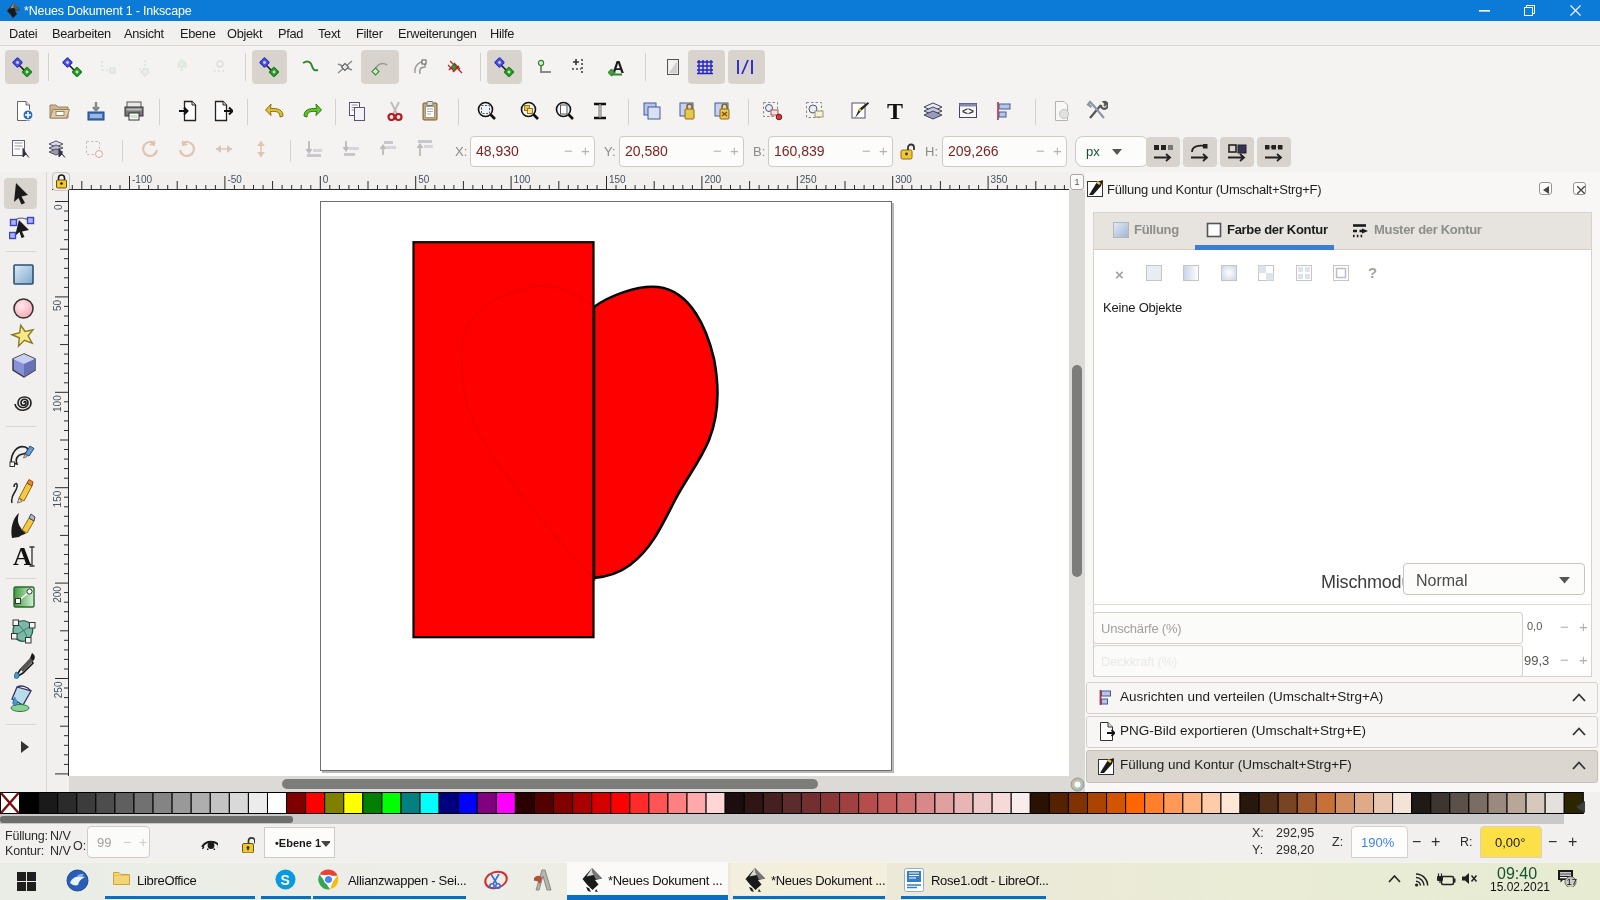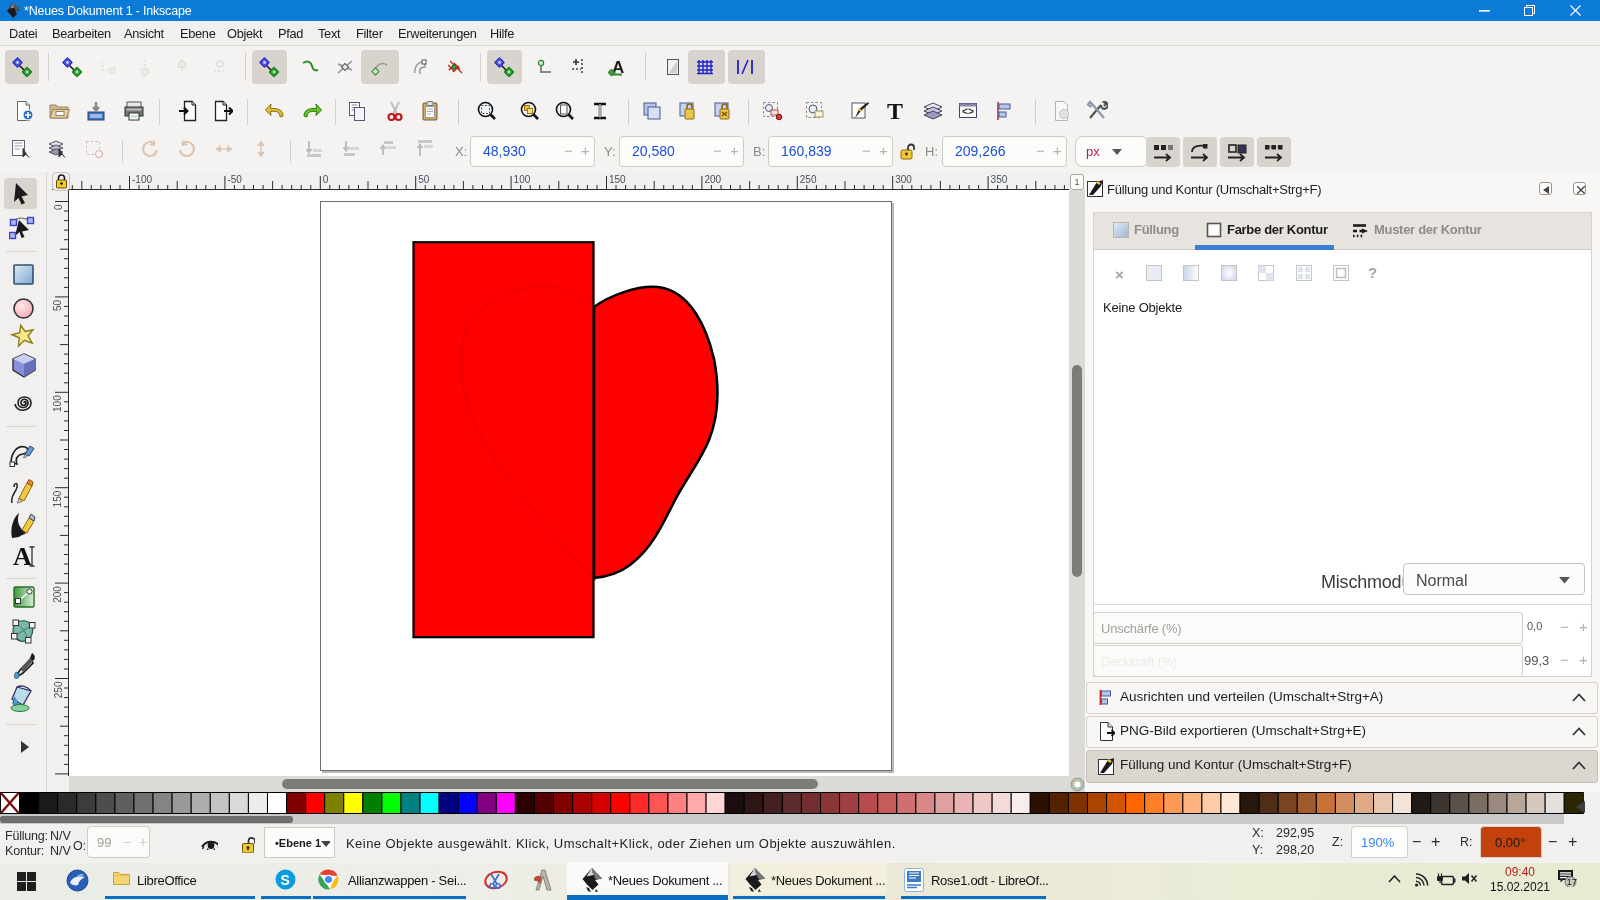--- a/index.html
+++ b/index.html
@@ -17,21 +17,21 @@
   .menuitem { top:26px; font-size:12.8px; letter-spacing:-0.3px; color:#1b1b1b; }
 
   
   #snapbar { left:0; top:46px; width:1600px; height:46px; background:#f4f3f1; }
   #cmdbar  { left:0; top:92px; width:1600px; height:41px; background:#f4f3f1; }
   #ctrlbar { left:0; top:133px; width:1600px; height:39px; background:#f4f3f1; }
   .pressed { background:#d8d4cd; border-radius:4px; }
   .tsep { width:1px; background:#d3cfca; }
   .field { background:#fcfcfb; border:1px solid #cfcac3; border-radius:4px; height:31px; top:136px; font-size:14px; color:#9b9b98; }
   .flabel { top:144px; font-size:13px; color:#8a8a87; }
-  .fval { position:absolute; left:12px; top:6px; color:#1d4ed8; }
+  .fval { position:absolute; left:5px; top:6px; color:#7f1d1d; }
   .fmp { position:absolute; top:5px; color:#b5b2ad; font-size:15px; }
 
   
   #toolbox { left:0; top:172px; width:47px; height:620px; background:#f1f0ee; border-right:1px solid #dad6d1; }
   #hruler { left:52px; top:172px; width:1017px; height:18px; background:#f1f0ee; }
   #vruler { left:52px; top:190px; width:17px; height:586px; background:#f1f0ee; }
   #canvas { left:69px; top:190px; width:1000px; height:586px; background:#ffffff; }
   #page { left:250.5px; top:11px; width:572px; height:570px; background:#fff; border:1px solid #6e6e6e; box-shadow:2px 2px 0px #b8b8b8; }
   #vscroll { left:1069px; top:190px; width:16px; height:586px; background:#dcdad7; }
   #hscroll { left:69px; top:776px; width:1016px; height:16px; background:#dcdad7; }
@@ -303,21 +303,21 @@
     </div>
   <svg class="ab" style="left:898px;top:142px" width="18" height="18">
       <use href="#ic-lockopen"></use>
     </svg>
   <div class="ab flabel" style="left:925px">H:</div>
   <div class="ab field" style="left:942px;width:125px">
       <span class="fval">209,266</span>
       <span class="fmp" style="left:93px">−</span>
       <span class="fmp" style="left:110px">+</span>
     </div>
-  <div class="ab" style="left:1075px;top:136px;width:74px;height:31px;background:#fcfcfb;border:1px solid #cfcac3;border-radius:8px;font-size:13px;color:#be185d">
+  <div class="ab" style="left:1075px;top:136px;width:74px;height:31px;background:#fcfcfb;border:1px solid #cfcac3;border-radius:8px;font-size:13px;color:#14532d">
      <span style="position:absolute;left:10px;top:7px">px</span>
      <svg style="position:absolute;left:36px;top:12px" width="10" height="7">
         <path d="M0 0 L10 0 L5 6 Z" fill="#555"></path>
       </svg>
   </div>
   <div class="ab pressed" style="left:1146px;top:137px;width:34px;height:30px"></div>
   <div class="ab pressed" style="left:1183px;top:137px;width:34px;height:30px"></div>
   <div class="ab pressed" style="left:1220px;top:137px;width:34px;height:30px"></div>
   <div class="ab pressed" style="left:1257px;top:137px;width:34px;height:30px"></div>
   <svg class="ab" style="left:1152px;top:142px" width="22" height="20">
@@ -664,33 +664,32 @@
     </svg>
   <svg class="ab" style="left:241px;top:836px" width="14" height="17">
       <use href="#ic-lockopen2"></use>
     </svg>
   <div class="ab" style="left:264px;top:827px;width:71px;height:31px;background:#fcfcfb;border:1px solid #cfcac4;border-radius:0">
     <span style="position:absolute;left:10px;top:9px;font-size:11px;font-weight:bold;color:#1a1a1a">•Ebene 1</span>
     <svg style="position:absolute;left:56px;top:13px" width="9" height="7">
         <path d="M0 0 L10 0 L5 6 Z" fill="#444"></path>
       </svg>
   </div>
-  <div class="ab" style="left:346px;top:836px;font-size:13px;color:#1f1f1f;letter-spacing:0.45px">Keine Objekte ausgewählt. Klick, Umschalt+Klick, oder Ziehen um Objekte auszuwählen.</div>
   <div class="ab" style="left:1252px;top:826px;font-size:12.5px;color:#2b2b2b">X:</div>
   <div class="ab" style="left:1252px;top:843px;font-size:12.5px;color:#2b2b2b">Y:</div>
   <div class="ab" style="left:1276px;top:826px;font-size:12.5px;color:#2b2b2b">292,95</div>
   <div class="ab" style="left:1276px;top:843px;font-size:12.5px;color:#2b2b2b">298,20</div>
   <div class="ab" style="left:1332px;top:835px;font-size:12.5px;color:#2b2b2b">Z:</div>
   <div class="ab" style="left:1351px;top:826px;width:57px;height:32px;background:#fdfdfc;border:1px solid #d5d0ca;border-radius:4px 4px 0 0">
     <span style="position:absolute;left:9px;top:8px;font-size:13px;color:#3b82f6">190%</span>
   </div>
   <div class="ab" style="left:1412px;top:833px;font-size:16px;color:#2b2b2b">−</div>
   <div class="ab" style="left:1431px;top:833px;font-size:16px;color:#2b2b2b">+</div>
   <div class="ab" style="left:1460px;top:835px;font-size:12.5px;color:#2b2b2b">R:</div>
-  <div class="ab" style="left:1480px;top:826px;width:62px;height:32px;background:#c2410c;border:1px solid #d5d0ca;border-radius:4px 4px 0 0">
+  <div class="ab" style="left:1480px;top:826px;width:62px;height:32px;background:#fde047;border:1px solid #d5d0ca;border-radius:4px 4px 0 0">
     <span style="position:absolute;left:14px;top:8px;font-size:13px;color:#1a1a1a">0,00°</span>
   </div>
   <div class="ab" style="left:1548px;top:833px;font-size:16px;color:#2b2b2b">−</div>
   <div class="ab" style="left:1568px;top:833px;font-size:16px;color:#2b2b2b">+</div>
 
   <div class="ab" id="taskbar"></div>
   <svg class="ab" style="left:17px;top:872px" width="19" height="19">
       <use href="#ic-win"></use>
     </svg>
   <svg class="ab" style="left:66px;top:869px" width="23" height="23">
@@ -738,21 +737,21 @@
     </svg>
   <svg class="ab" style="left:1414px;top:872px" width="17" height="15">
       <use href="#ic-wifi"></use>
     </svg>
   <svg class="ab" style="left:1436px;top:873px" width="20" height="13">
       <use href="#ic-batt"></use>
     </svg>
   <svg class="ab" style="left:1461px;top:871px" width="17" height="16">
       <use href="#ic-mute"></use>
     </svg>
-  <div class="ab" style="left:1497px;top:865px;width:46px;text-align:center;font-size:12px;color:#b91c1c">09:40</div>
+  <div class="ab" style="left:1497px;top:865px;width:46px;font-size:16px;color:#14532d">09:40</div>
   <div class="ab" style="left:1483px;top:880px;width:74px;text-align:center;font-size:12px;color:#111">15.02.2021</div>
   <svg class="ab" style="left:1557px;top:869px" width="20" height="18">
       <use href="#ic-notif"></use>
     </svg>
 
 </div>
 <svg width="0" height="0" style="position:absolute">
 <defs>
   <g id="snapnode">
     <path d="M6.5 7.5 L14 15" stroke="#1a1a1a" stroke-width="1.6"></path>

